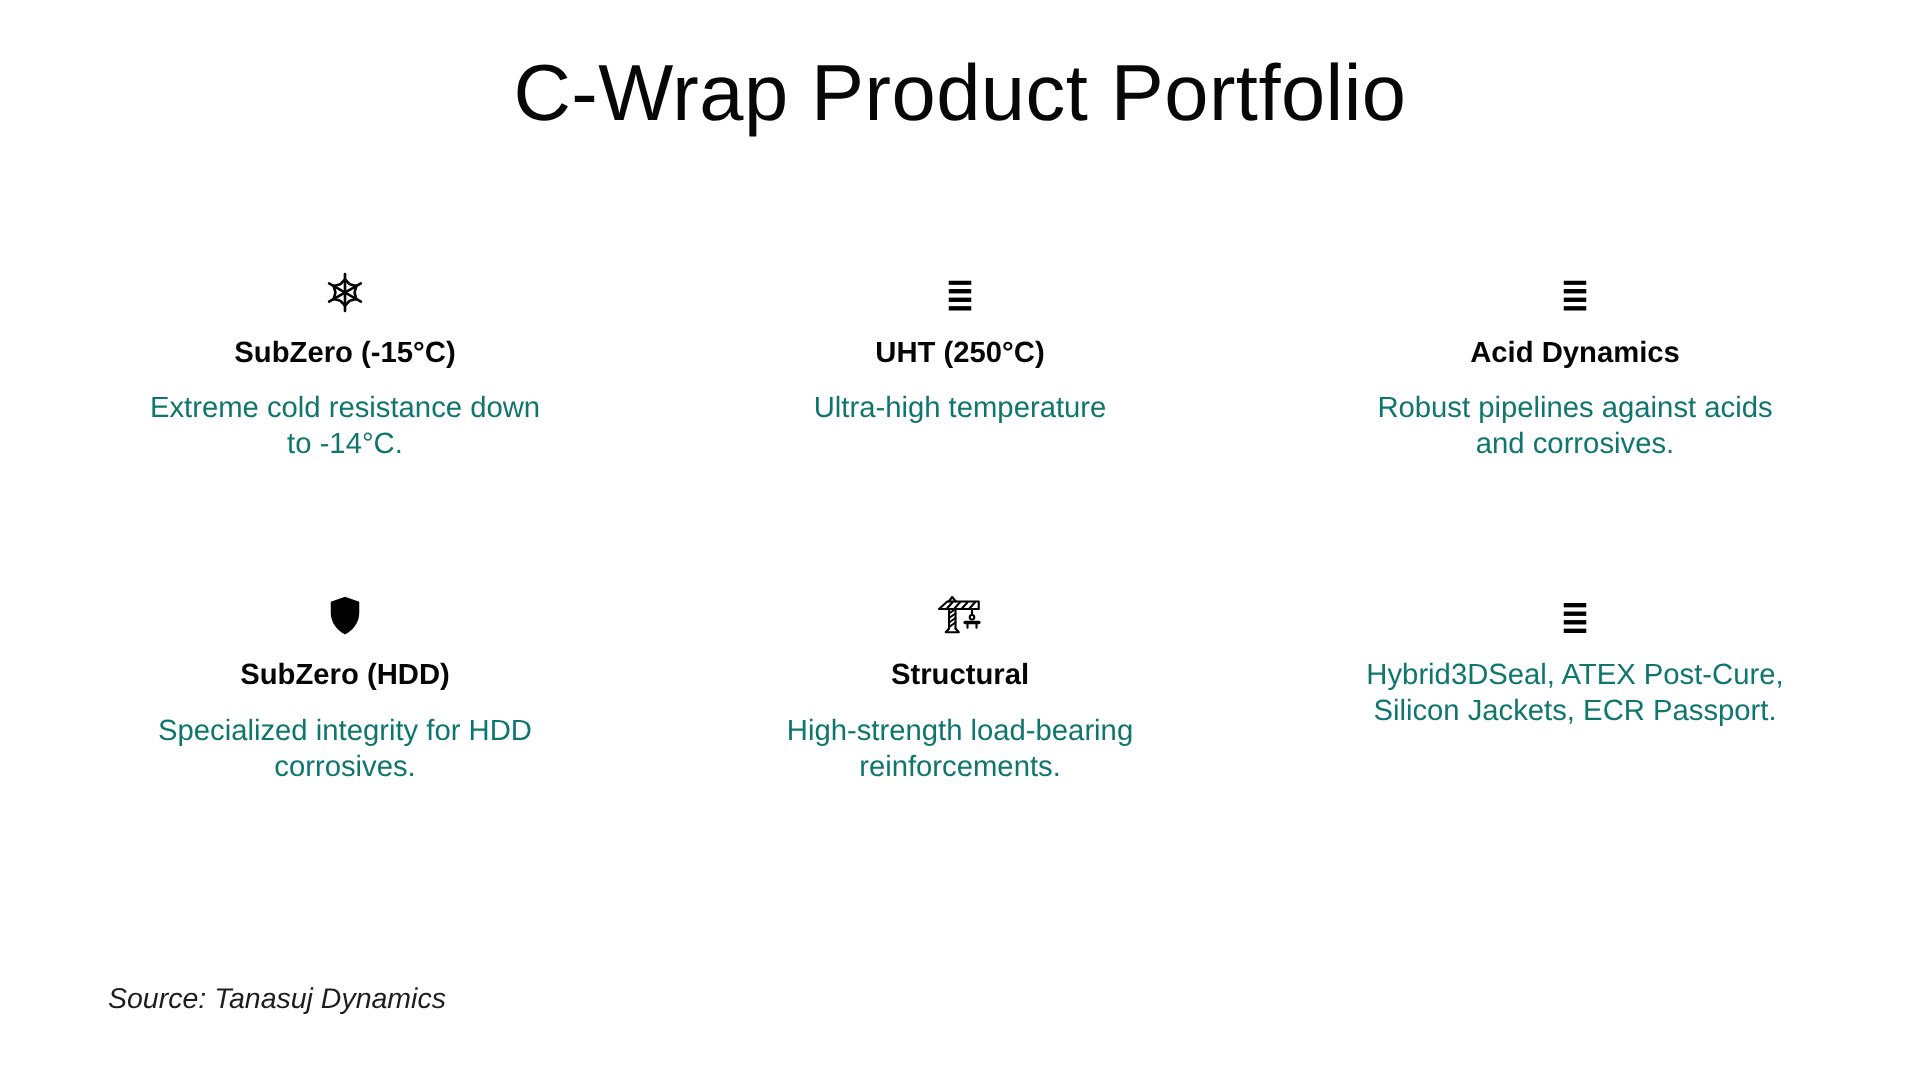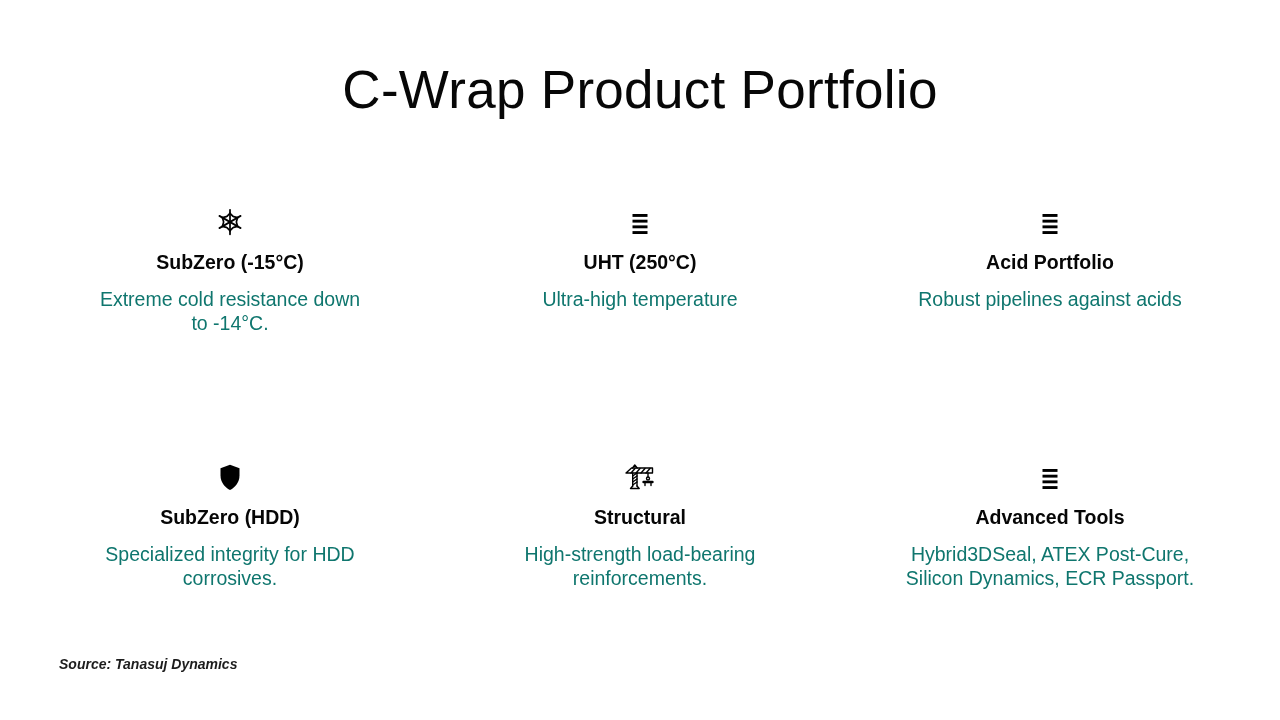--- a/index.html
+++ b/index.html
@@ -11,32 +11,32 @@
     height: 720px;
     background: #ffffff;
     font-family: "Liberation Sans", sans-serif;
     color: #0d0d0d;
     position: relative;
     overflow: hidden;
   }
   .slide-title {
     text-align: center;
     margin: 0;
-    padding-top: 59px;
+    padding-top: 32px;
     font-size: 53px;
     font-weight: 400;
     letter-spacing: 0.3px;
     color: #070707;
   }
   .grid {
     display: grid;
     grid-template-columns: repeat(3, 1fr);
     width: 1230px;
     margin: 80px auto 0;
-    row-gap: 120px;
+    row-gap: 80px;
   }
   .card {
     text-align: center;
   }
   .icon-box {
     height: 36px;
     display: flex;
     align-items: flex-end;
     justify-content: center;
     margin-bottom: 15px;
@@ -50,26 +50,25 @@
     margin: 0 0 14px;
     color: #060606;
   }
   .card-line {
     font-size: 19.5px;
     line-height: 23.5px;
     color: #0f766e;
   }
   .source-note {
     position: absolute;
-    left: 59px;
+    left: 72px;
     top: 656px;
     font-style: italic;
-    font-size: 14px;
+    font-size: 19px;
     color: #1d1d1d;
-    font-weight: bold;
   }
 </style>
 </head>
 <body>
 
 <h1 class="slide-title">C-Wrap Product Portfolio</h1>
 
 <div class="grid">
 
   <div class="card">
@@ -106,22 +105,23 @@
 
   <div class="card">
     <div class="icon-box">
       <svg width="16" height="22" viewBox="0 0 16 22" fill="#000">
         <rect x="0.5" y="0" width="15" height="2.9"></rect>
         <rect x="0.5" y="5.7" width="15" height="2.9"></rect>
         <rect x="0.5" y="11.4" width="15" height="2.9"></rect>
         <rect x="0.5" y="17.1" width="15" height="2.9"></rect>
       </svg>
     </div>
-    <div class="card-title">Acid Portfolio</div>
+    <div class="card-title">Acid Dynamics</div>
     <div class="card-line">Robust pipelines against acids</div>
+    <div class="card-line">and corrosives.</div>
   </div>
 
   <div class="card">
     <div class="icon-box">
       <svg width="24" height="27" viewBox="0 0 24 27" fill="#000">
         <path d="M12 0.8 L21.5 4.2 L21.5 11.5 C21.5 18.2 17.3 23.3 12 26 C6.7 23.3 2.5 18.2 2.5 11.5 L2.5 4.2 Z"></path>
       </svg>
     </div>
     <div class="card-title">SubZero (HDD)</div>
     <div class="card-line">Specialized integrity for HDD</div>
@@ -162,20 +162,19 @@
 
   <div class="card">
     <div class="icon-box">
       <svg width="16" height="22" viewBox="0 0 16 22" fill="#000">
         <rect x="0.5" y="0" width="15" height="2.9"></rect>
         <rect x="0.5" y="5.7" width="15" height="2.9"></rect>
         <rect x="0.5" y="11.4" width="15" height="2.9"></rect>
         <rect x="0.5" y="17.1" width="15" height="2.9"></rect>
       </svg>
     </div>
-    <div class="card-title">Advanced Tools</div>
     <div class="card-line">Hybrid3DSeal, ATEX Post-Cure,</div>
-    <div class="card-line">Silicon Dynamics, ECR Passport.</div>
+    <div class="card-line">Silicon Jackets, ECR Passport.</div>
   </div>
 
 </div>
 
 <div class="source-note">Source: Tanasuj Dynamics</div>
 
 </body></html>

